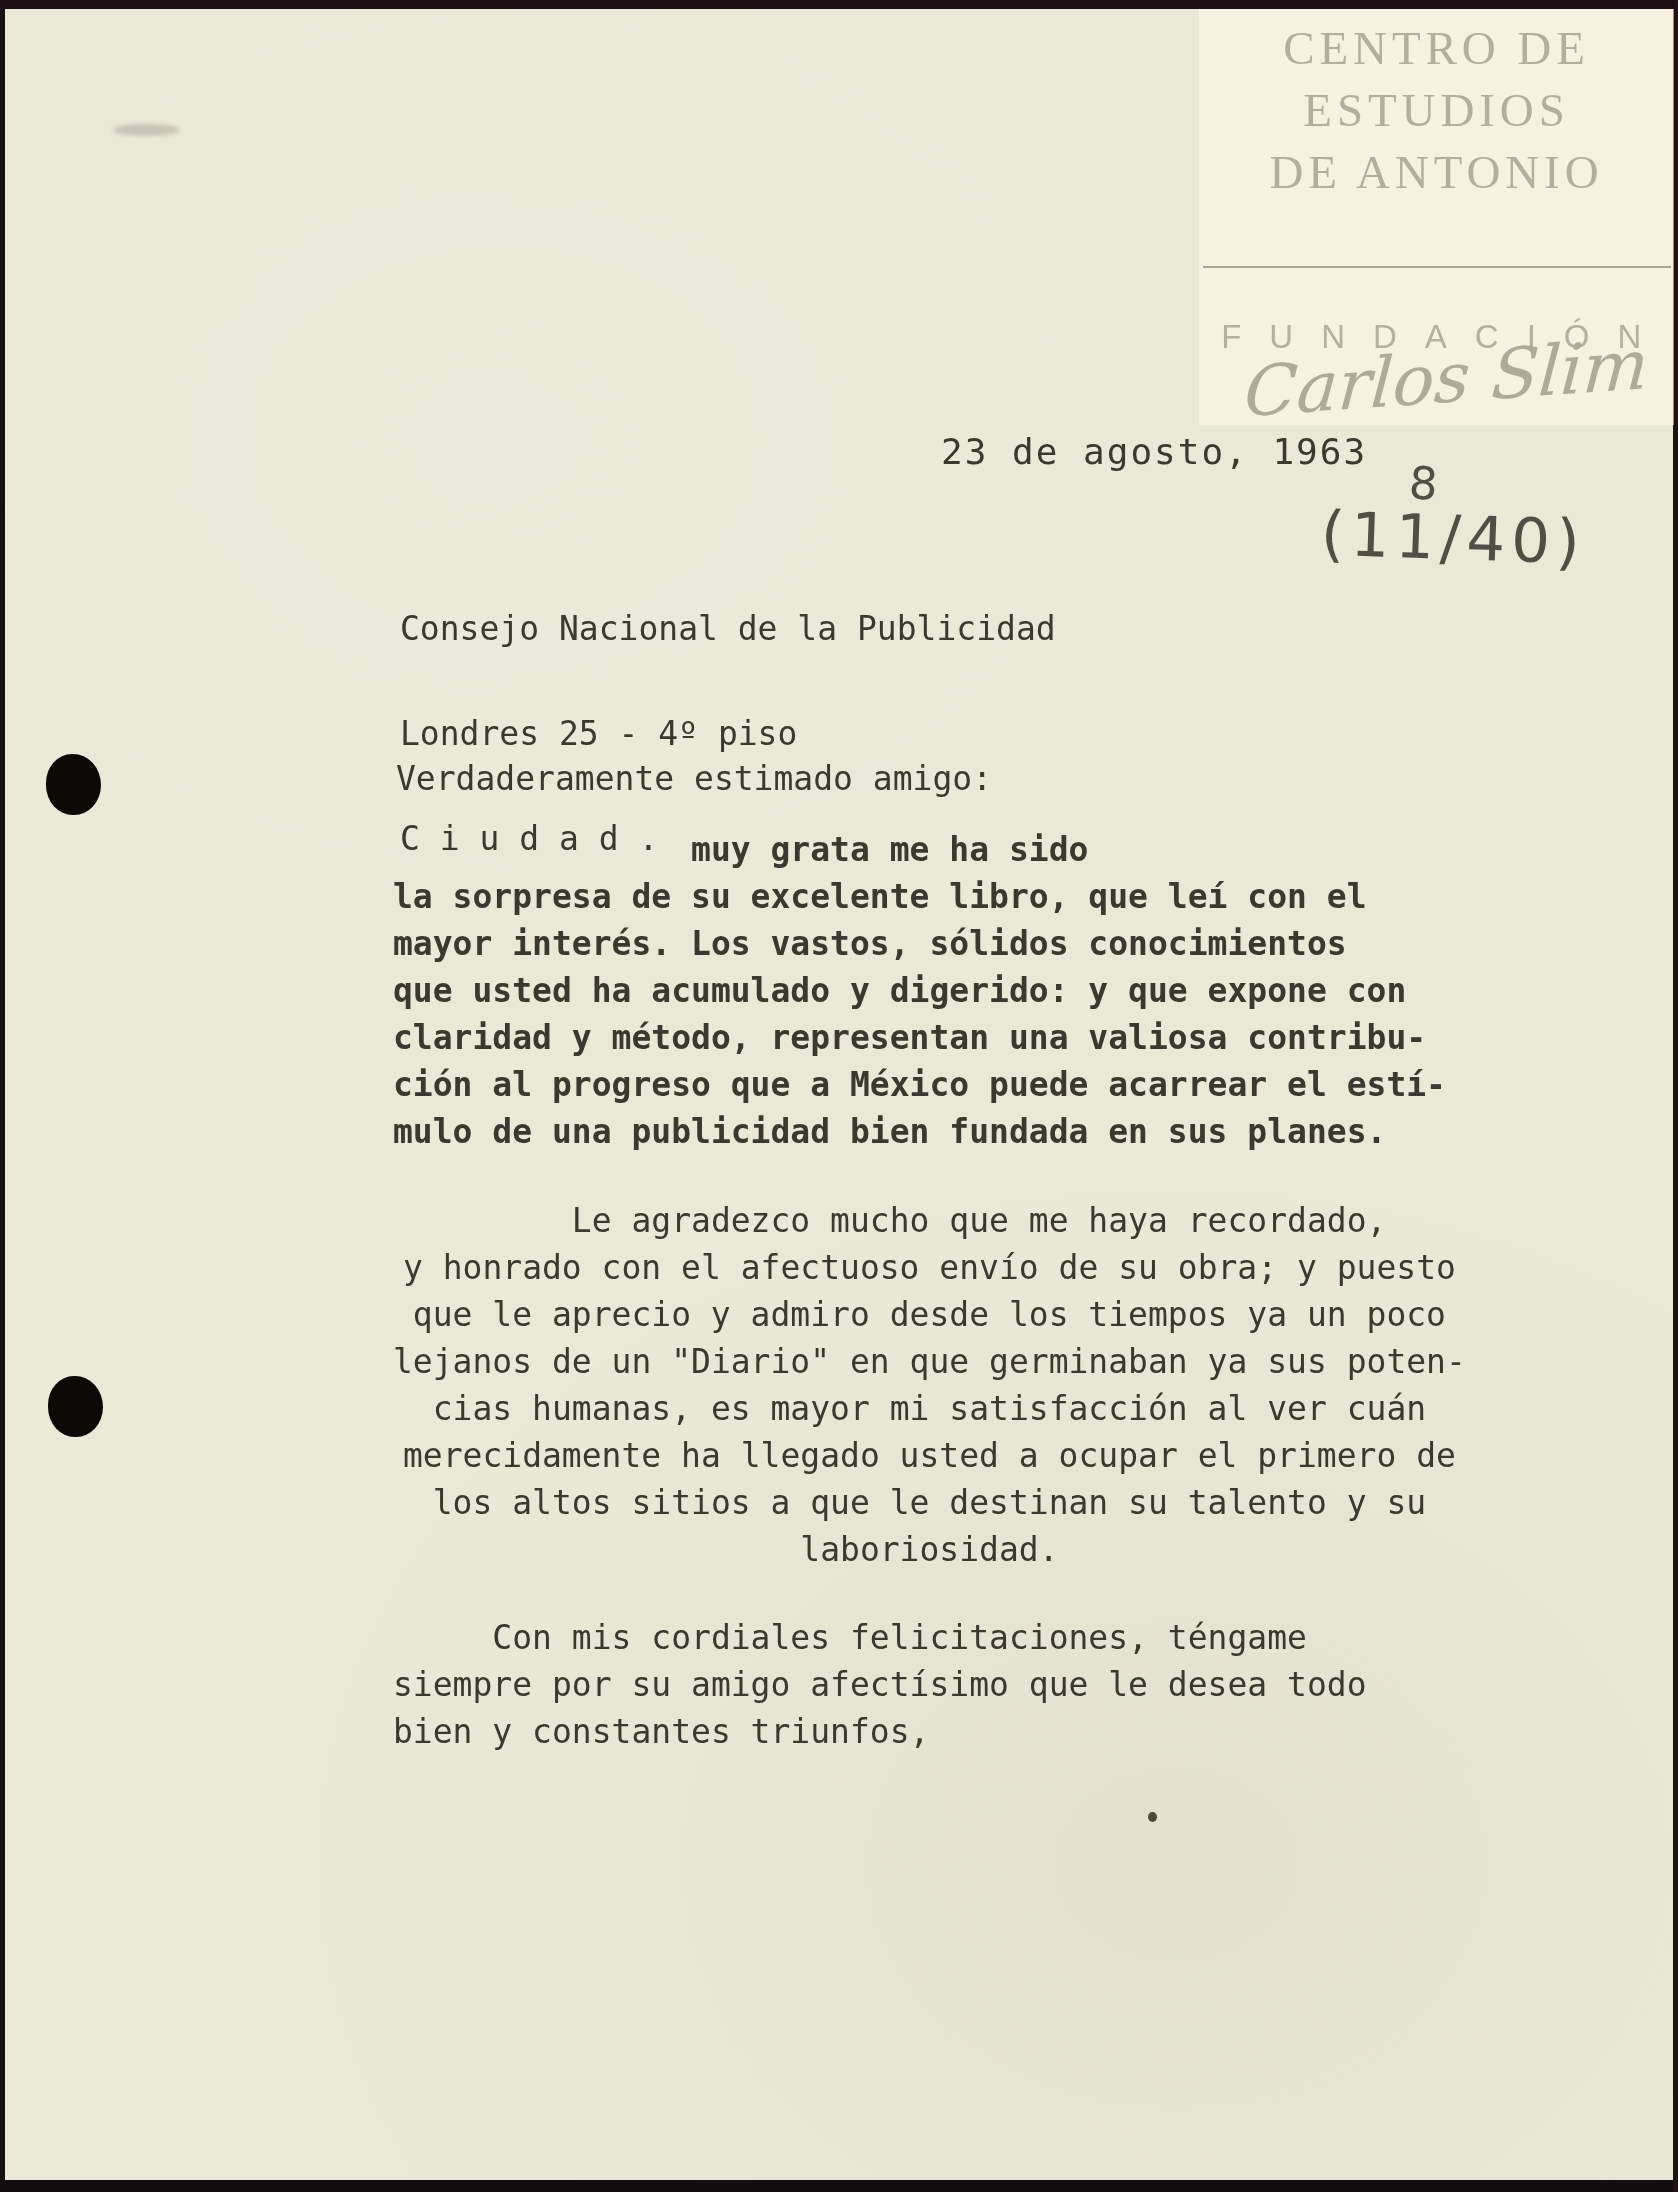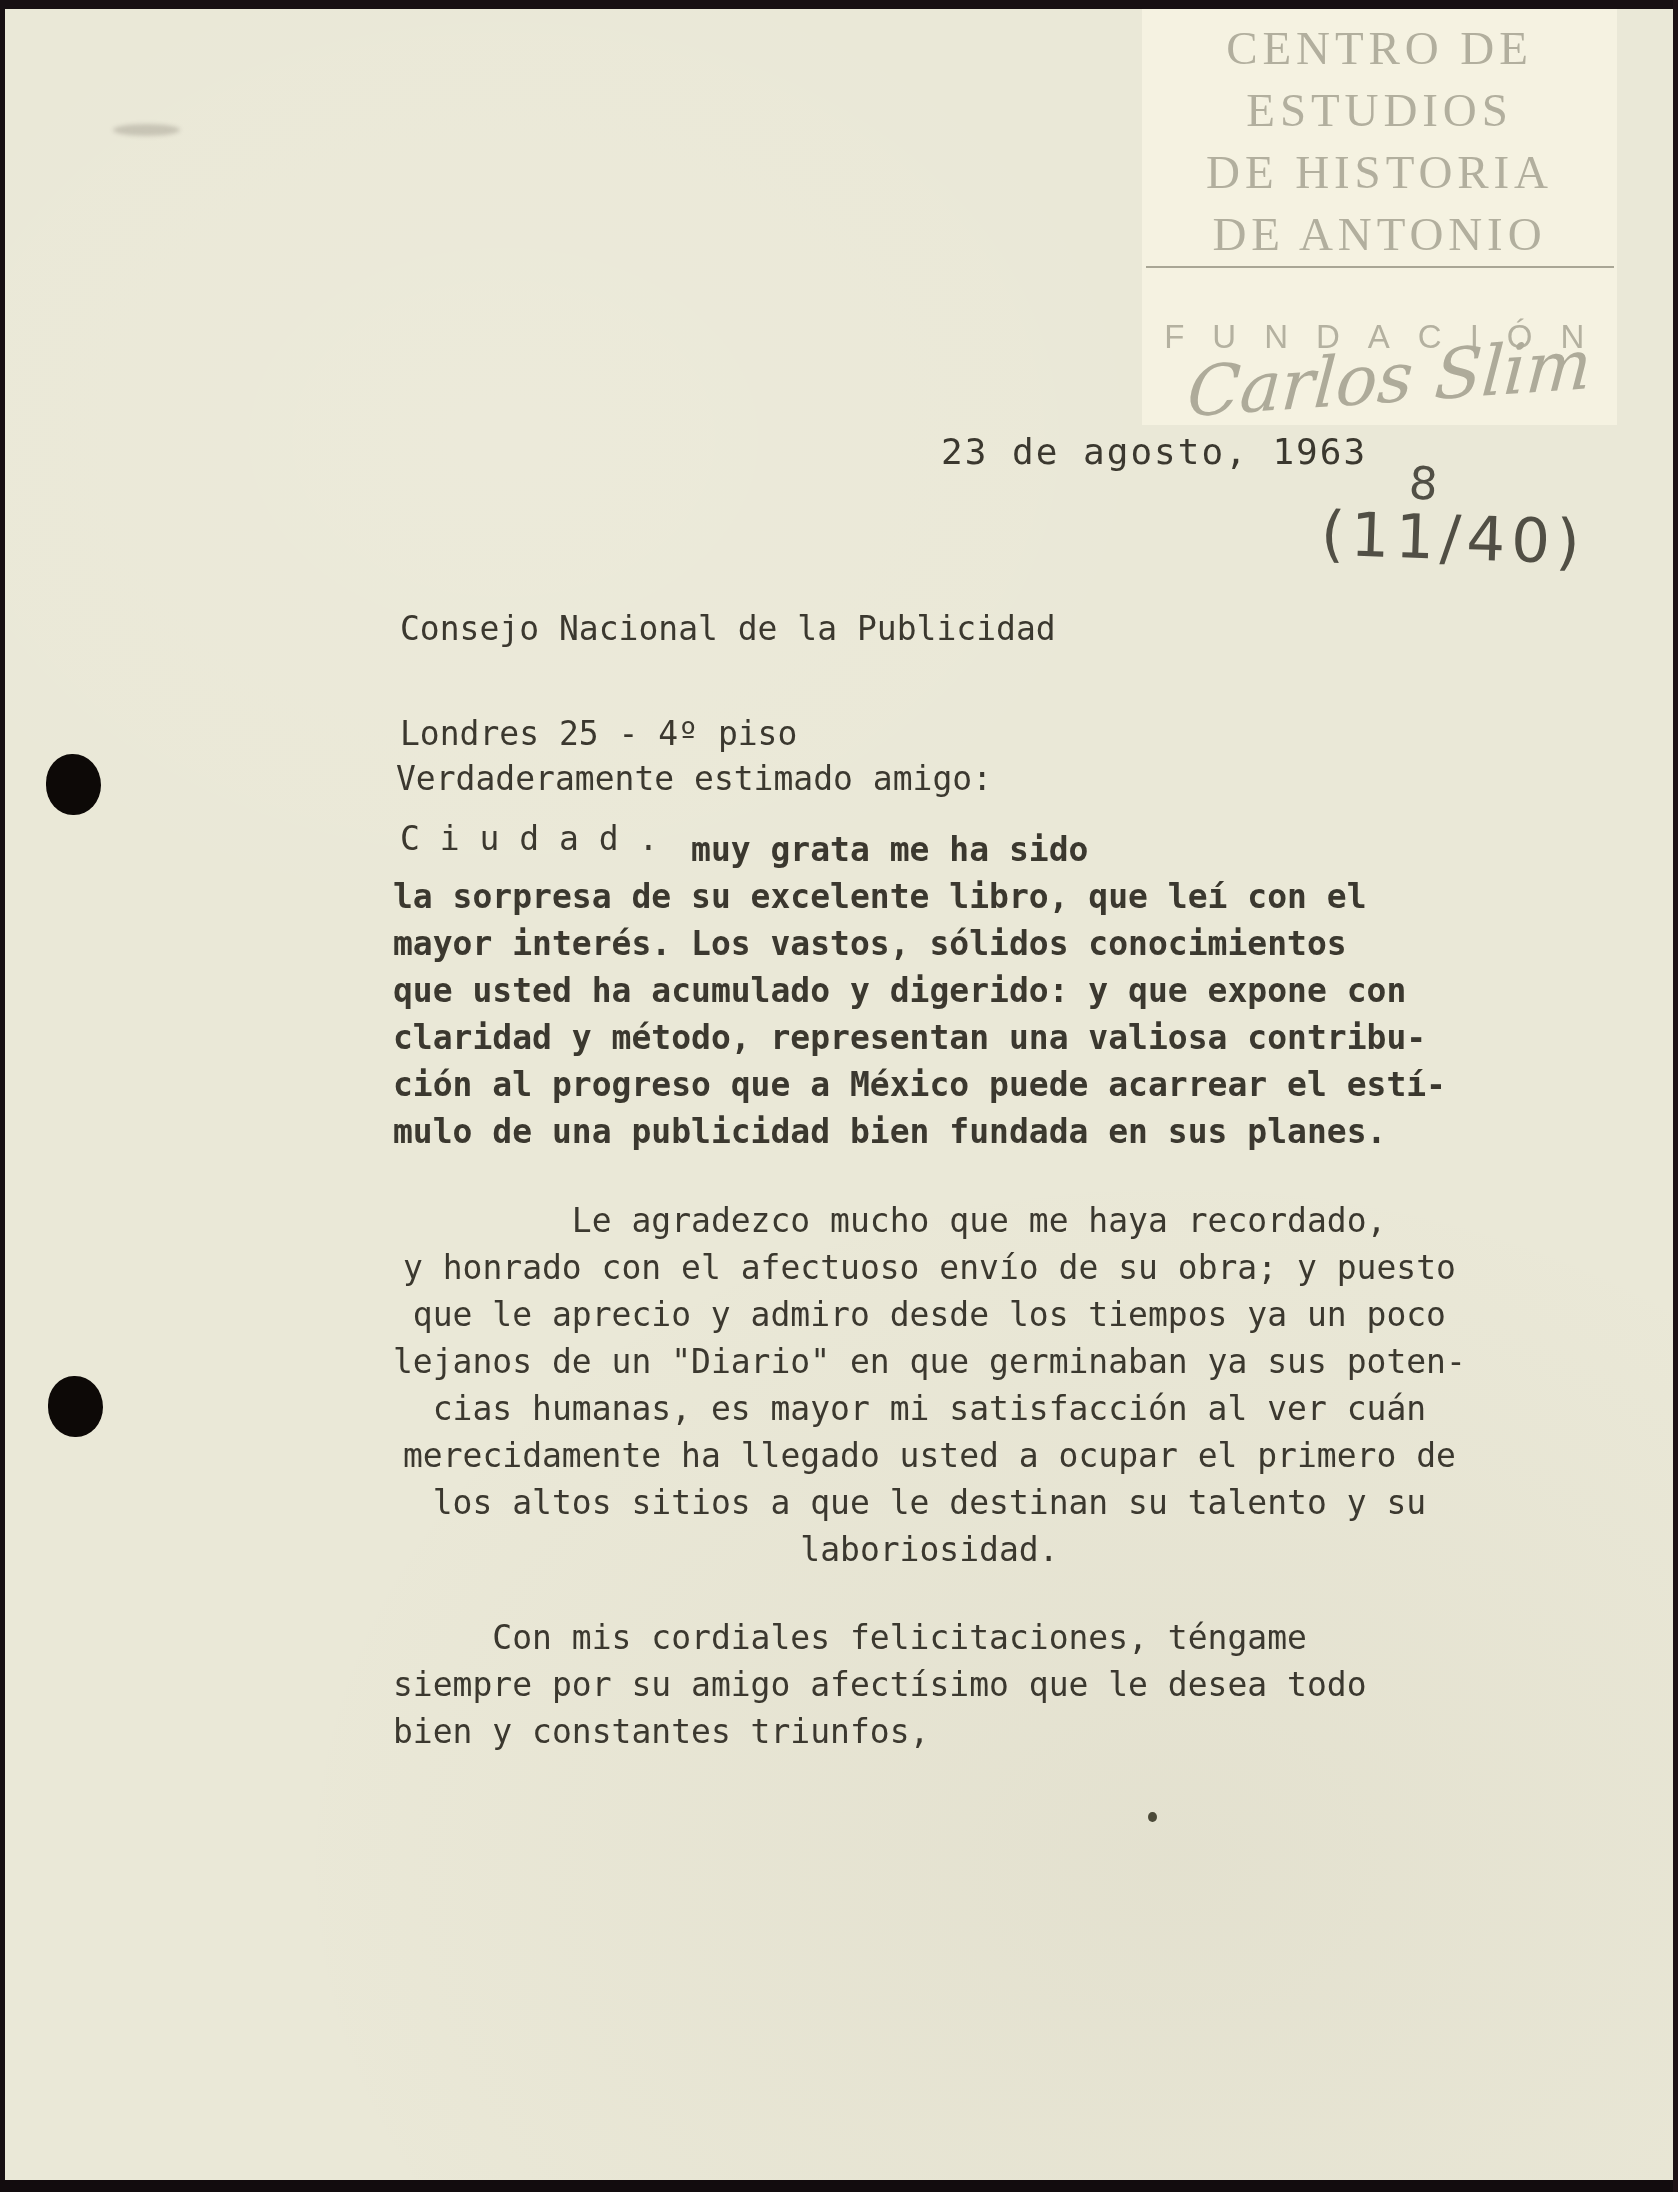--- a/index.html
+++ b/index.html
@@ -15,21 +15,21 @@
   }
   
   .edge{position:absolute;background:#170f12;}
   .edge-top{left:0;top:0;width:1679px;height:8.8px;}
   .edge-left{left:0;top:0;width:4.9px;height:2193px;}
   .edge-bottom{left:0;top:2180px;width:1679px;height:12.7px;background:#120c0e;}
   .edge-right{left:1673px;top:0;width:5.9px;height:2193px;background:#1d1216;}
 
   
   .wm-box{
-    position:absolute;left:1142px;top:8.8px;width:475px;height:416px;
+    position:absolute;left:1199px;top:8.8px;width:475px;height:416px;
     background:rgba(255,252,236,0.50);
     color:#b2af9e;
   }
   .wm-lines{
     position:absolute;left:0;top:7.8px;width:100%;
     font-family:"Liberation Serif","DejaVu Serif",serif;
     font-size:47px;line-height:62px;letter-spacing:4.9px;
     text-align:center;
   }
   .wm-rule{position:absolute;left:3.9px;top:257px;width:468px;height:2px;background:#a9a695;}
@@ -78,21 +78,20 @@
 
   <div class="edge edge-top"></div>
   <div class="edge edge-left"></div>
   <div class="edge edge-bottom"></div>
   <div class="edge edge-right"></div>
 
   <div class="wm-box">
     <div class="wm-lines">
       <div>CENTRO DE</div>
       <div>ESTUDIOS</div>
-      <div>DE HISTORIA</div>
       <div>DE ANTONIO</div>
     </div>
     <div class="wm-rule"></div>
     <div class="wm-foundation">FUNDACIÓN</div>
     <div class="wm-signature">Carlos Slim</div>
   </div>
 
   <div class="pencil anno-8">8</div>
   <div class="pencil anno-frac">(11/40)</div>
 

